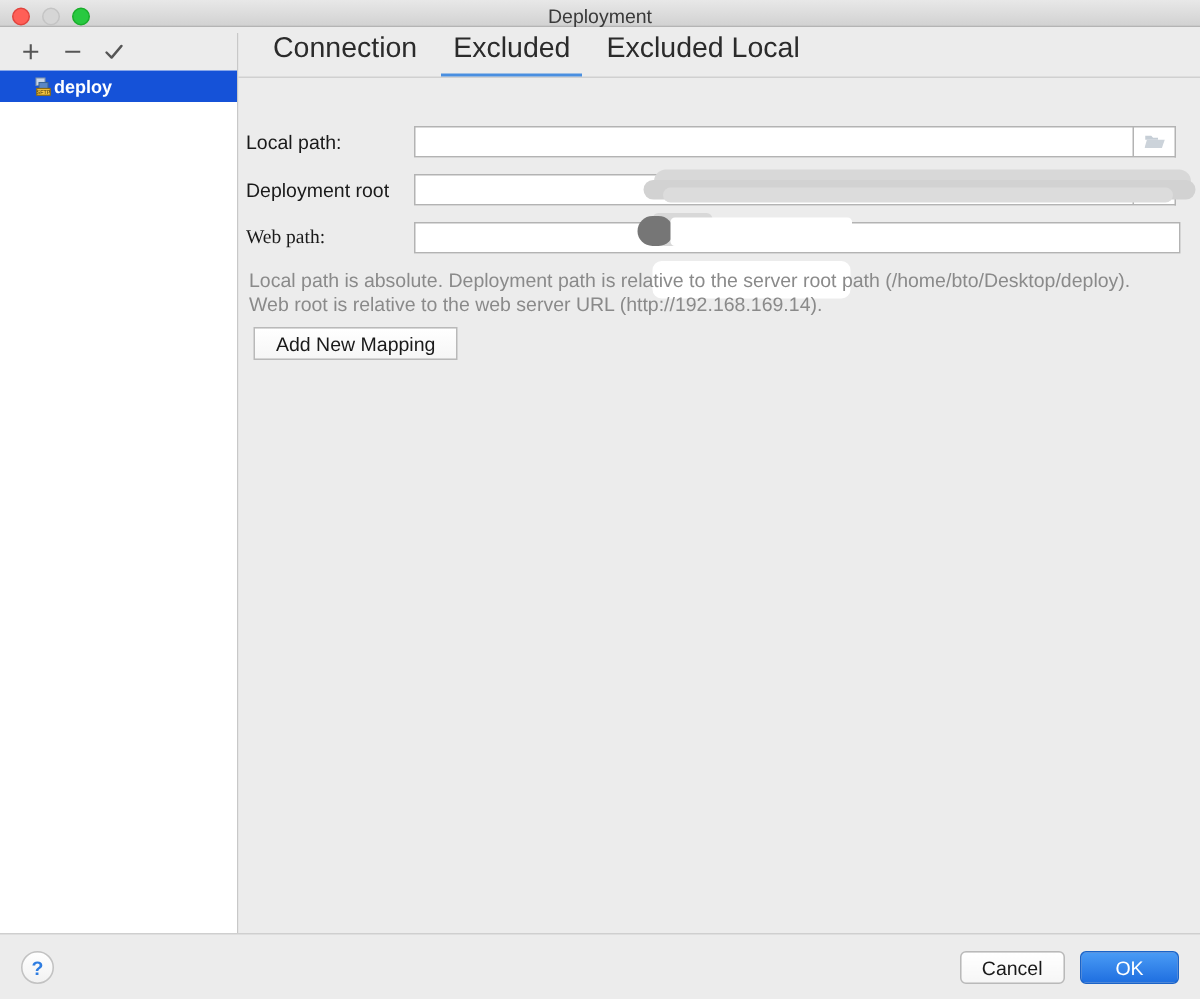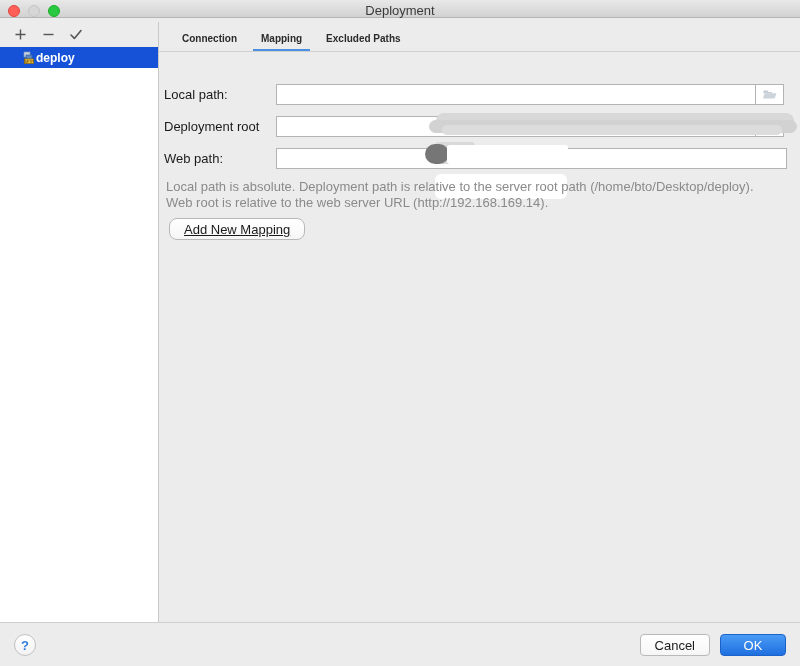--- a/index.html
+++ b/index.html
@@ -140,26 +140,25 @@
     left: 0; top: 0;
     width: 641px;
     height: 30px;
     display: flex;
     align-items: flex-end;
     padding-left: 11px;
     box-sizing: border-box;
     border-bottom: 1px solid #d0d0d0;
   }
   .tab {
-    font-size: 10px;
+    font-size: 19px;
     color: #2b2b2b;
     padding: 0 12px 7px 12px;
     position: relative;
     white-space: nowrap;
-    font-weight: bold;
   }
   .tab.active::after {
     content: "";
     position: absolute;
     left: 4px;
     right: 4px;
     bottom: 0;
     height: 2px;
     background: #4a8fe0;
   }
@@ -174,21 +173,21 @@
 
   .field-row {
     position: absolute;
     left: 5px;
     height: 22px;
     display: flex;
     align-items: center;
   }
   .field-row.r1 { top: 31px; }
   .field-row.r2 { top: 63px; }
-  .field-row.r3 { top: 95px; }
+  .field-row.r3 { top: 95px; font-family: Liberation Serif, serif; }
 
   .field-label {
     width: 112px;
     font-size: 13px;
     color: #1a1a1a;
     flex: 0 0 auto;
   }
 
   .input {
     height: 21px;
@@ -228,28 +227,27 @@
   .hint div { white-space: nowrap; }
 
   .add-mapping {
     position: absolute;
     left: 10px;
     top: 166px;
     height: 22px;
     padding: 0 14px;
     background: linear-gradient(to bottom, #ffffff 0%, #f6f6f6 100%);
     border: 1px solid #b9b9b9;
-    border-radius: 8px;
+    border-radius: 0;
     font-size: 13px;
     color: #1a1a1a;
     display: flex;
     align-items: center;
     justify-content: center;
     box-sizing: border-box;
-    text-decoration: underline;
   }
 
   
   .redaction {
     position: absolute;
     pointer-events: none;
   }
   .rd1 {
     left: 277px; top: 61px;
     width: 358px; height: 16px;
@@ -395,22 +393,22 @@
         </span>
         <span class="item-label">deploy</span>
       </div>
     </div>
   </div>
 
   <div class="content">
 
     <div class="tabs">
       <div class="tab">Connection</div>
-      <div class="tab active">Mapping</div>
-      <div class="tab">Excluded Paths</div>
+      <div class="tab active">Excluded</div>
+      <div class="tab">Excluded Local</div>
     </div>
 
     <div class="form">
 
       <div class="field-row r1">
         <span class="field-label">Local path:</span>
         <div class="input wide-browse"></div>
         <div class="browse-btn">
           <svg width="14" height="12" viewBox="0 0 14 12" aria-hidden="true">
             <path d="M0.5 2.5 h4 l1.2 1.4 h3.3 v1.3 h-8.5 z" fill="#c6ced6"></path>

